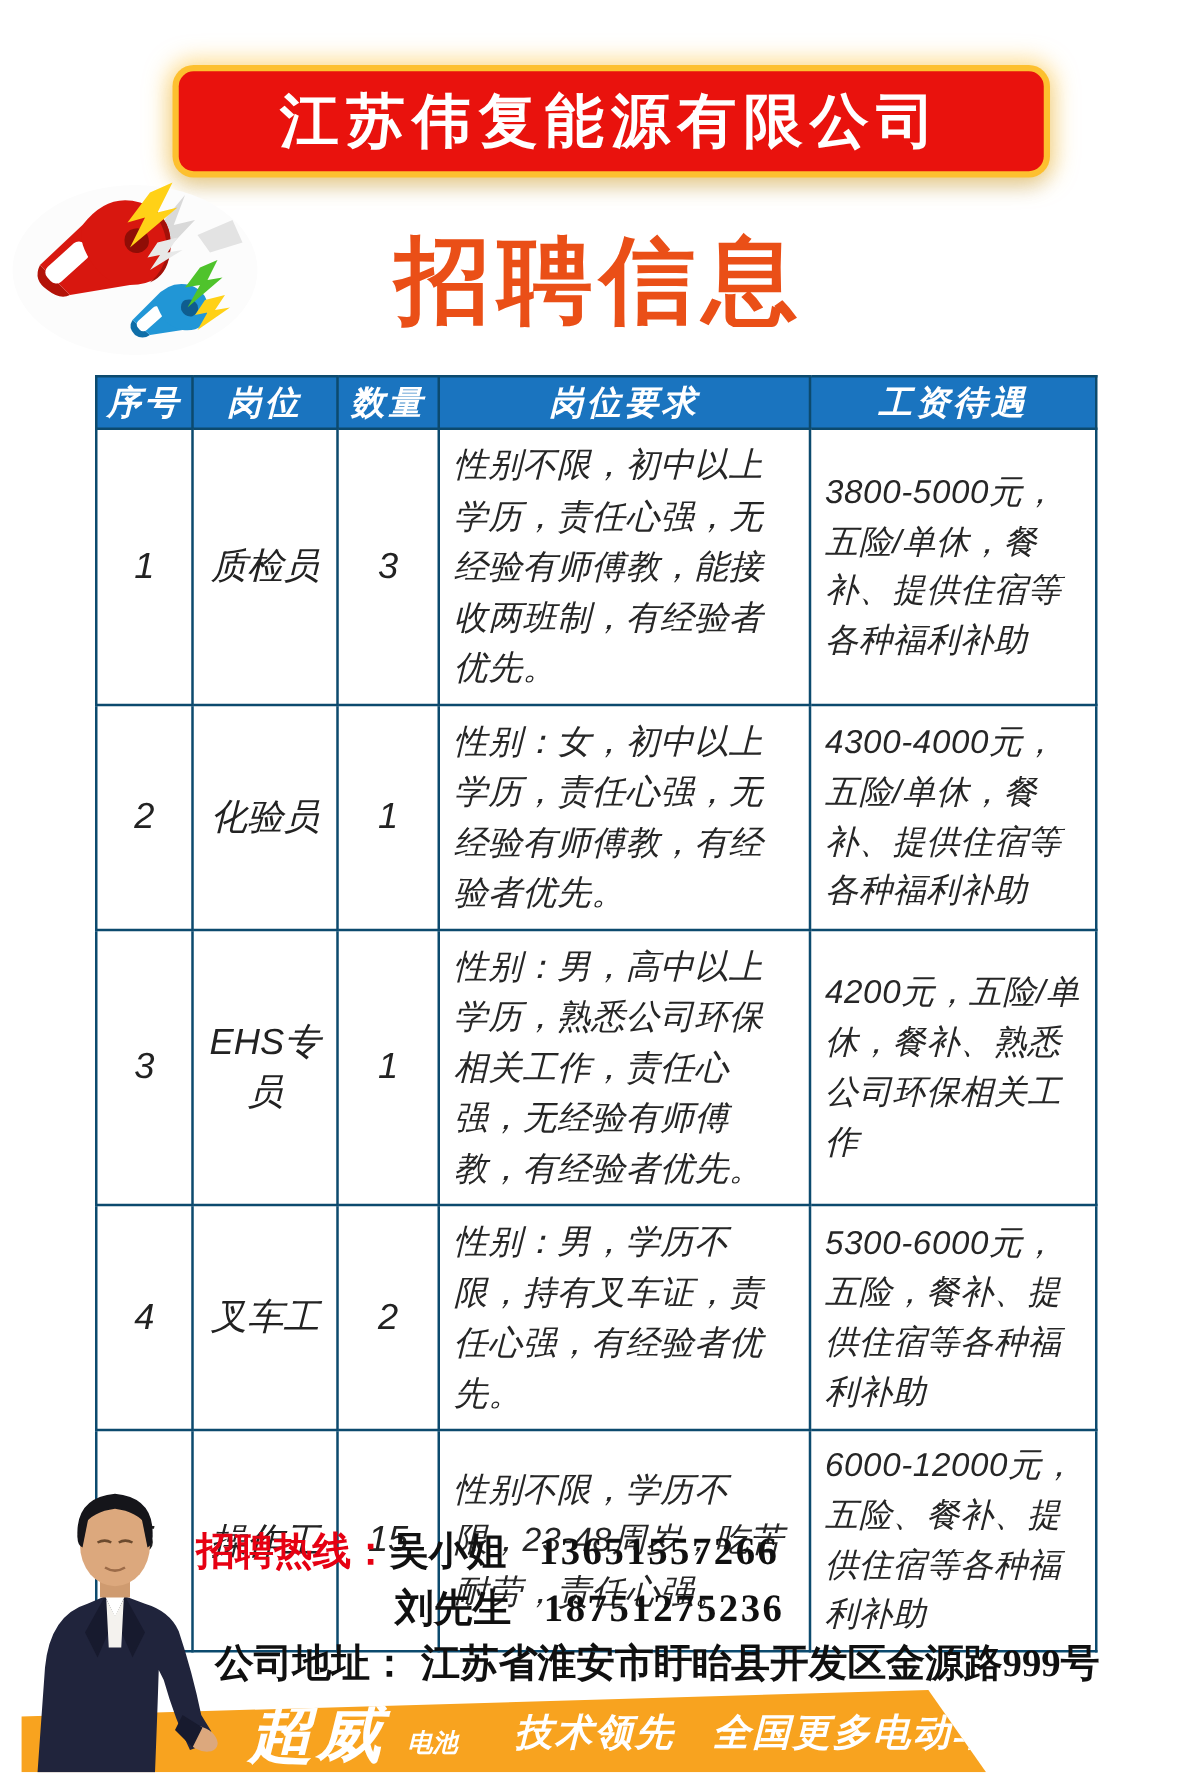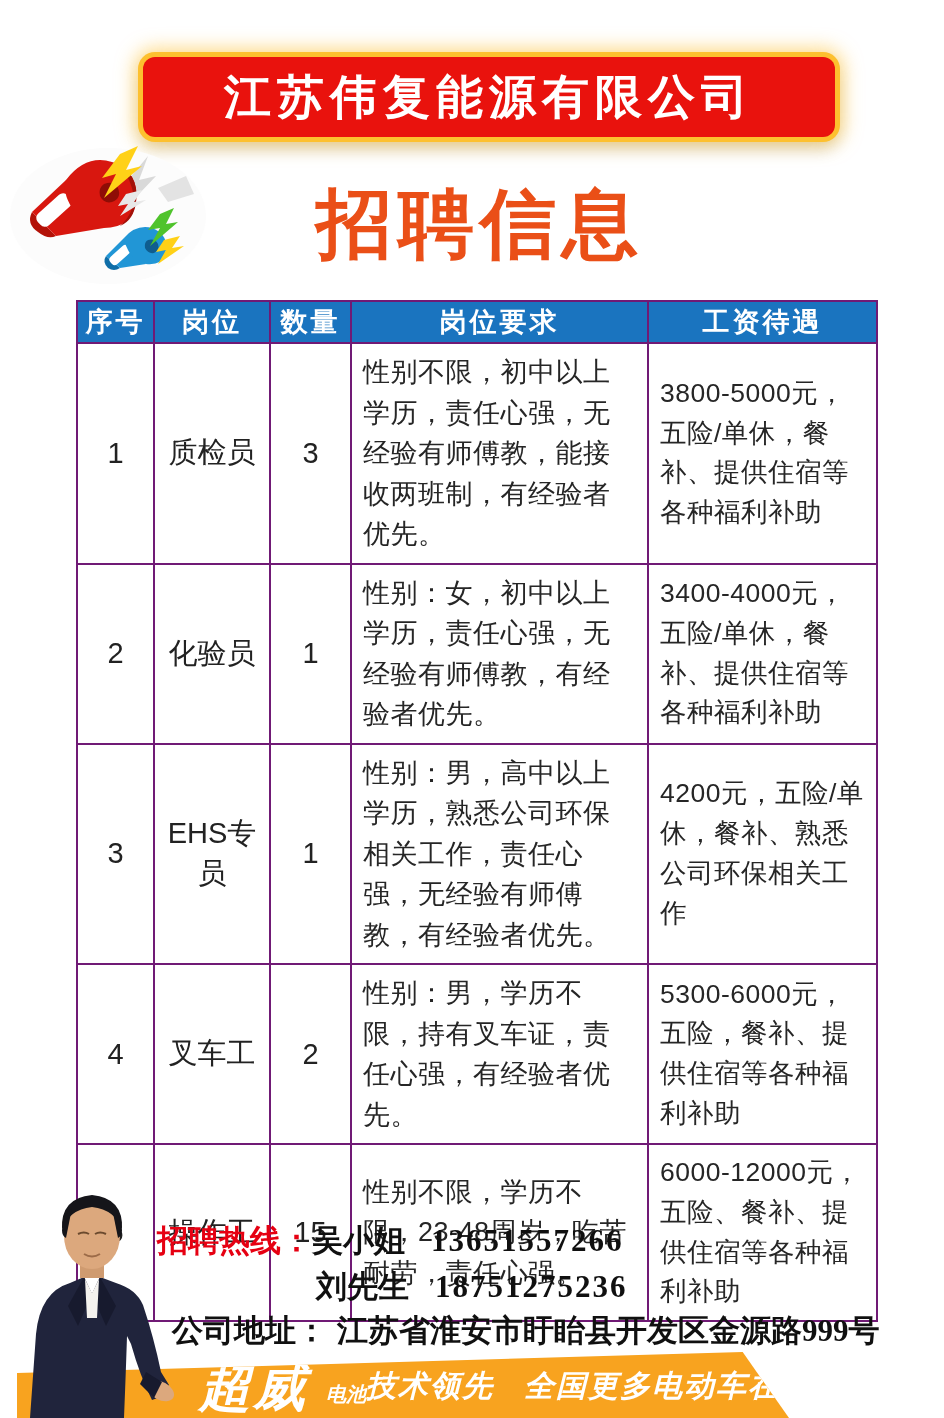--- a/index.html
+++ b/index.html
@@ -27,21 +27,21 @@
     color:#ea4f17;font-size:76px;font-weight:900;letter-spacing:6px;
     font-family:"Liberation Serif","DejaVu Serif",serif;
   }
   .megaphones{position:absolute;left:8px;top:136px;width:202px;height:150px;}
 
   
   table.jobs{
     position:absolute;left:76px;top:300px;width:800px;
     border-collapse:collapse;table-layout:fixed;background:#ffffff;
   }
-  table.jobs th,table.jobs td{border:2px solid #701a75;vertical-align:middle;}
+  table.jobs th,table.jobs td{border:2px solid #0c4a6e;vertical-align:middle;font-style:italic;}
   table.jobs th{
     height:40px;background:#1a74bf;color:#ffffff;font-size:27px;font-weight:700;
     letter-spacing:3px;padding:0;
   }
   td.cc{text-align:center;font-size:29px;color:#222222;font-weight:500;}
   td.tt{
     text-align:left;padding:8px 11px;font-size:27px;line-height:1.5;color:#262626;
     font-weight:500;letter-spacing:.5px;
   }
   td.sal{font-size:26.5px;}
@@ -66,21 +66,21 @@
     -webkit-clip-path:polygon(0 32%,94% 0,100% 100%,0 100%);
     clip-path:polygon(0 32%,94% 0,100% 100%,0 100%);
     z-index:1;
   }
   .footer-text{
     position:absolute;left:182px;bottom:6px;display:flex;align-items:flex-end;
     color:#ffffff;font-style:italic;white-space:nowrap;
   }
   .brand{font-size:52px;font-weight:900;line-height:.95;letter-spacing:2px;}
   .brand-suffix{font-size:20px;font-weight:800;margin-left:19px;padding-bottom:4px;}
-  .slogan1{font-size:30px;font-weight:800;padding-bottom:5px;letter-spacing:2px;font-family:Liberation Mono, monospace;}
+  .slogan1{font-size:30px;font-weight:800;margin-left:46px;padding-bottom:5px;letter-spacing:2px;font-family:Liberation Mono, monospace;}
   .slogan2{font-size:30px;font-weight:800;margin-left:30px;padding-bottom:5px;letter-spacing:2px;}
 
   .spokesperson{position:absolute;left:4px;top:1186px;width:178px;height:232px;z-index:5;}
 </style>
 </head>
 <body>
 
 <div class="page">
 
   <div class="company-banner">
@@ -141,21 +141,21 @@
         <td class="cc">质检员</td>
         <td class="cc">3</td>
         <td class="tt">性别不限，初中以上学历，责任心强，无经验有师傅教，能接收两班制，有经验者优先。</td>
         <td class="tt sal">3800-5000元，五险/单休，餐补、提供住宿等各种福利补助</td>
       </tr>
       <tr style="height:166px">
         <td class="cc">2</td>
         <td class="cc">化验员</td>
         <td class="cc">1</td>
         <td class="tt">性别：女，初中以上学历，责任心强，无经验有师傅教，有经验者优先。</td>
-        <td class="tt sal">3400-4000元，五险/单休，餐补、提供住宿等各种福利补助</td>
+        <td class="tt sal">4300-4000元，五险/单休，餐补、提供住宿等各种福利补助</td>
       </tr>
       <tr style="height:170px">
         <td class="cc">3</td>
         <td class="cc">EHS专员</td>
         <td class="cc">1</td>
         <td class="tt">性别：男，高中以上学历，熟悉公司环保相关工作，责任心强，无经验有师傅教，有经验者优先。</td>
         <td class="tt sal">4200元，五险/单休，餐补、熟悉公司环保相关工作</td>
       </tr>
       <tr style="height:167px">
         <td class="cc">4</td>

